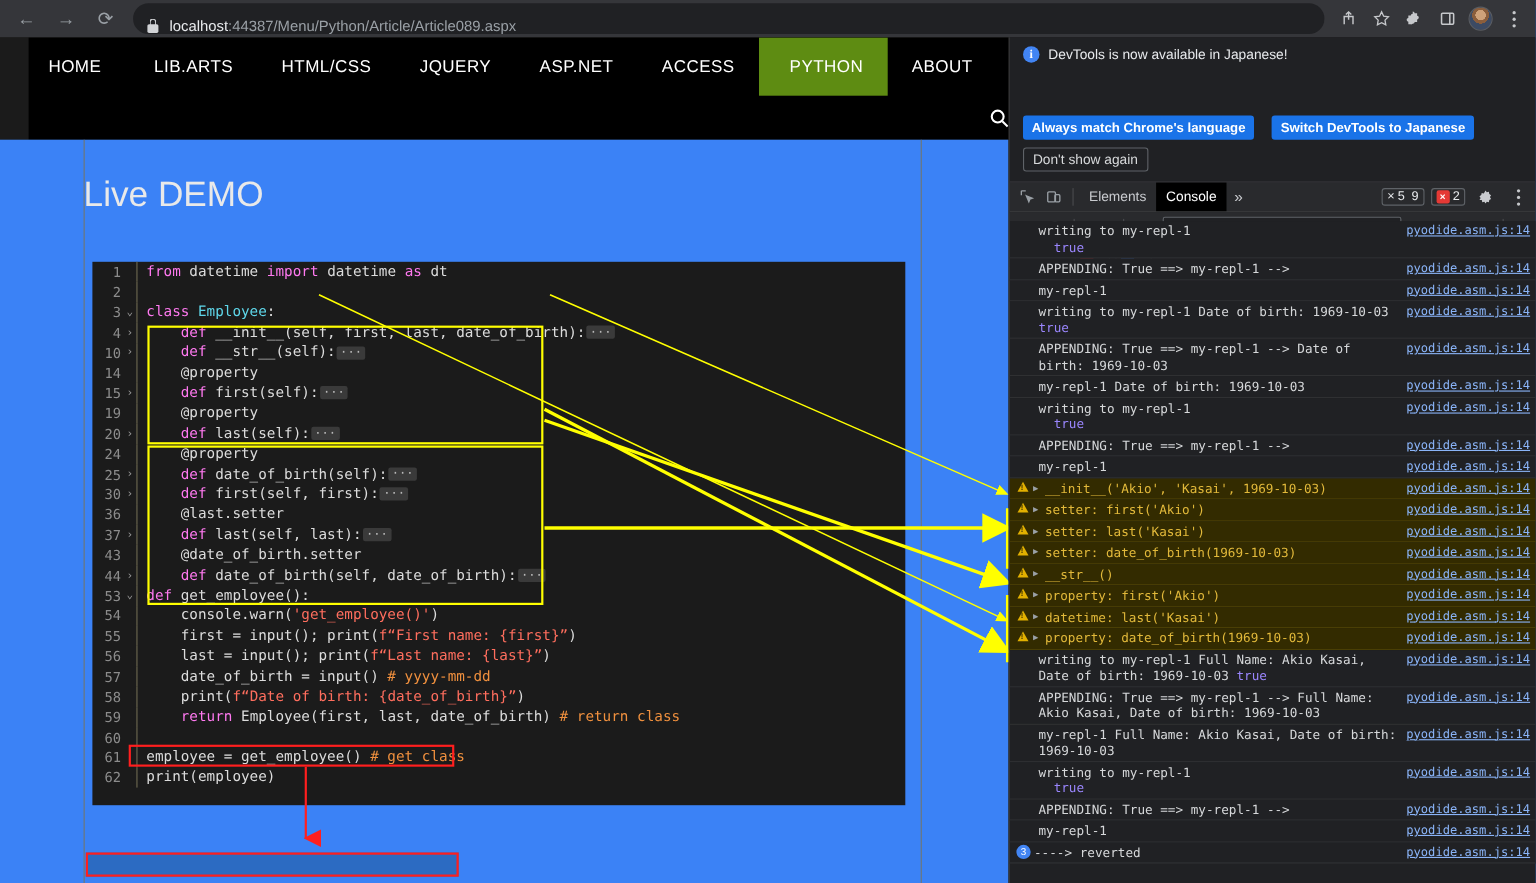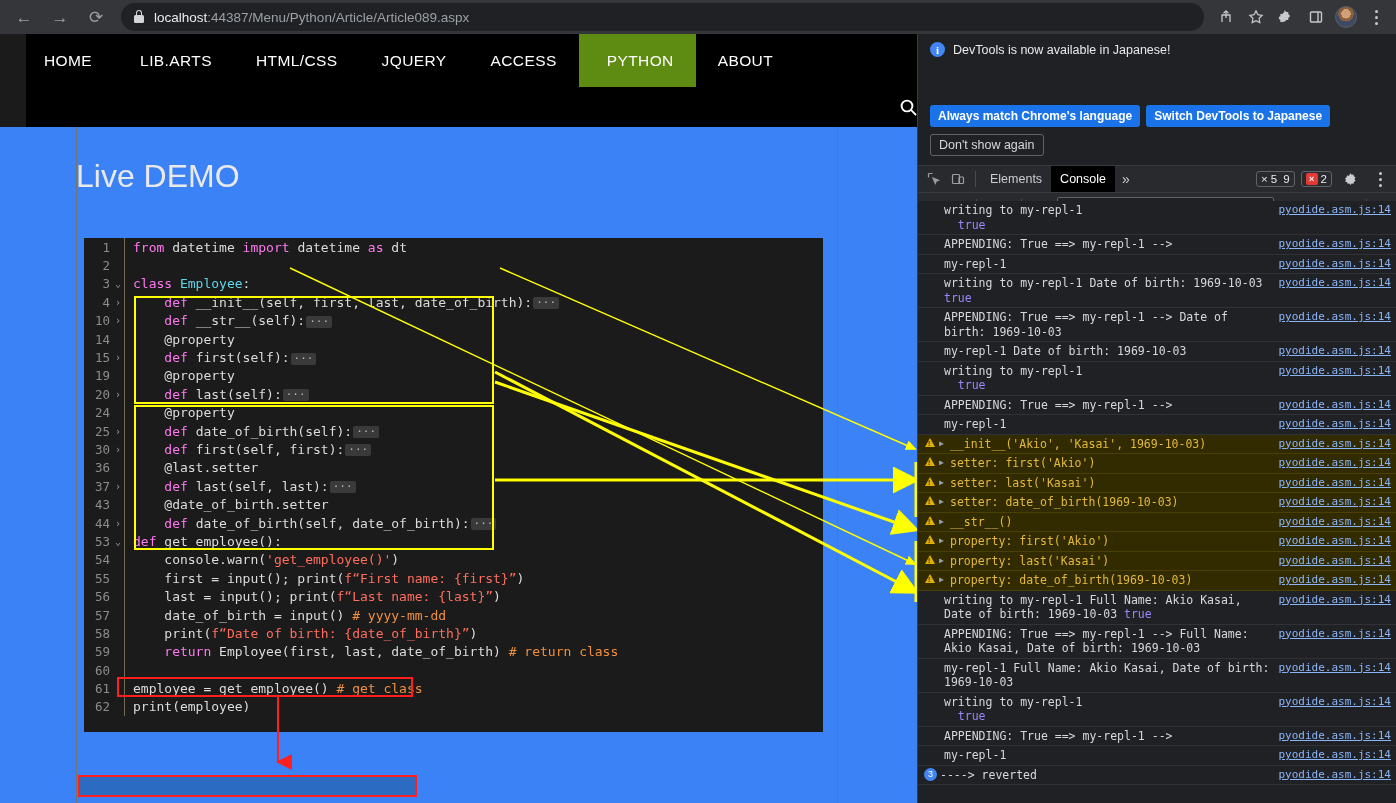--- a/index.html
+++ b/index.html
@@ -17,21 +17,21 @@
     background:#35363a;display:flex;align-items:center;
   }
   .nav-btn{
     width:30px;height:30px;margin-left:6px;border-radius:50%;
     display:flex;align-items:center;justify-content:center;
     color:#9aa0a6;font-size:17px;line-height:1;
   }
   .nav-btn.first{margin-left:9px;}
   .omnibox{
     flex:1;height:28px;margin:0 8px 0 10px;border-radius:14px;
-    background:#202124;display:flex;align-items:center;padding:0 12px;
+    background:#202124;display:flex;align-items:flex-end;padding:0 12px;
     max-width:1130px;
   }
   .lock-icon{width:12px;height:14px;margin-right:9px;position:relative;flex:0 0 auto;}
   .lock-icon .shackle{
     position:absolute;left:3px;top:0;width:6px;height:6px;
     border:1.6px solid #d2d4d7;border-bottom:none;
     border-radius:3px 3px 0 0;box-sizing:border-box;
   }
   .lock-icon .body{
     position:absolute;left:1px;top:5px;width:10px;height:8px;
@@ -132,21 +132,21 @@
   .dt-banner{
     padding:8px 10px 9px 12px;background:#202124;border-bottom:1px solid #3a3b3e;
   }
   .dt-banner-row{display:flex;align-items:center;gap:8px;margin-bottom:8px;}
   .info-ic{
     width:15px;height:15px;border-radius:50%;background:#4285f4;color:#fff;
     font-size:11px;font-weight:bold;display:flex;align-items:center;justify-content:center;
     flex:0 0 auto;font-family:"Liberation Serif",serif;
   }
   .dt-banner-text{color:#e8eaed;font-size:12.5px;}
-  .dt-btns{display:flex;gap:6px;margin-bottom:7px;margin-top:48px;}
+  .dt-btns{display:flex;gap:16px;margin-bottom:7px;margin-top:48px;}
   .btn-blue{
     background:#1a73e8;color:#fff;font-size:12px;font-weight:bold;
     padding:4px 8px;border-radius:3px;white-space:nowrap;
   }
   .btn-grey{
     background:transparent;color:#d6d8da;font-size:12.5px;
     padding:3px 8px;border:1px solid #5f6368;border-radius:3px;
     display:inline-block;
   }
   .dt-tabbar{
@@ -284,20 +284,21 @@
     </div>
   </div>
 
   <div class="page">
     <div class="site-nav">
       <div class="nav-items" id="nav-items">
           <div class="nav-item first">HOME</div>
           <div class="nav-item">LIB.ARTS</div>
           <div class="nav-item">HTML/CSS</div>
           <div class="nav-item">JQUERY</div>
+          <div class="nav-item">ASP.NET</div>
           <div class="nav-item">ACCESS</div>
           <div class="nav-item active">PYTHON</div>
           <div class="nav-item">ABOUT</div>
         </div>
       <div class="nav-search">
         <svg width="19" height="19" viewBox="0 0 19 19" fill="none" stroke="#ffffff" stroke-width="1.9">
             <circle cx="8" cy="8" r="5.4"></circle>
             <line x1="12.2" y1="12.2" x2="17" y2="17"></line>
           </svg>
       </div>
@@ -598,21 +599,21 @@
               <span class="log-msg">property: first('Akio')</span>
             </div>
             <a class="src">pyodide.asm.js:14</a>
           </div>
           <div class="log warn">
             <div class="log-l">
               <span class="badge-ic">
                 <span class="wtri"></span>
               </span>
               <span class="tri-exp">▶</span>
-              <span class="log-msg">property: last('Kasai')</span>
+              <span class="log-msg">datetime: last('Kasai')</span>
             </div>
             <a class="src">pyodide.asm.js:14</a>
           </div>
           <div class="log warn">
             <div class="log-l">
               <span class="badge-ic">
                 <span class="wtri"></span>
               </span>
               <span class="tri-exp">▶</span>
               <span class="log-msg">property: date_of_birth(1969-10-03)</span>

